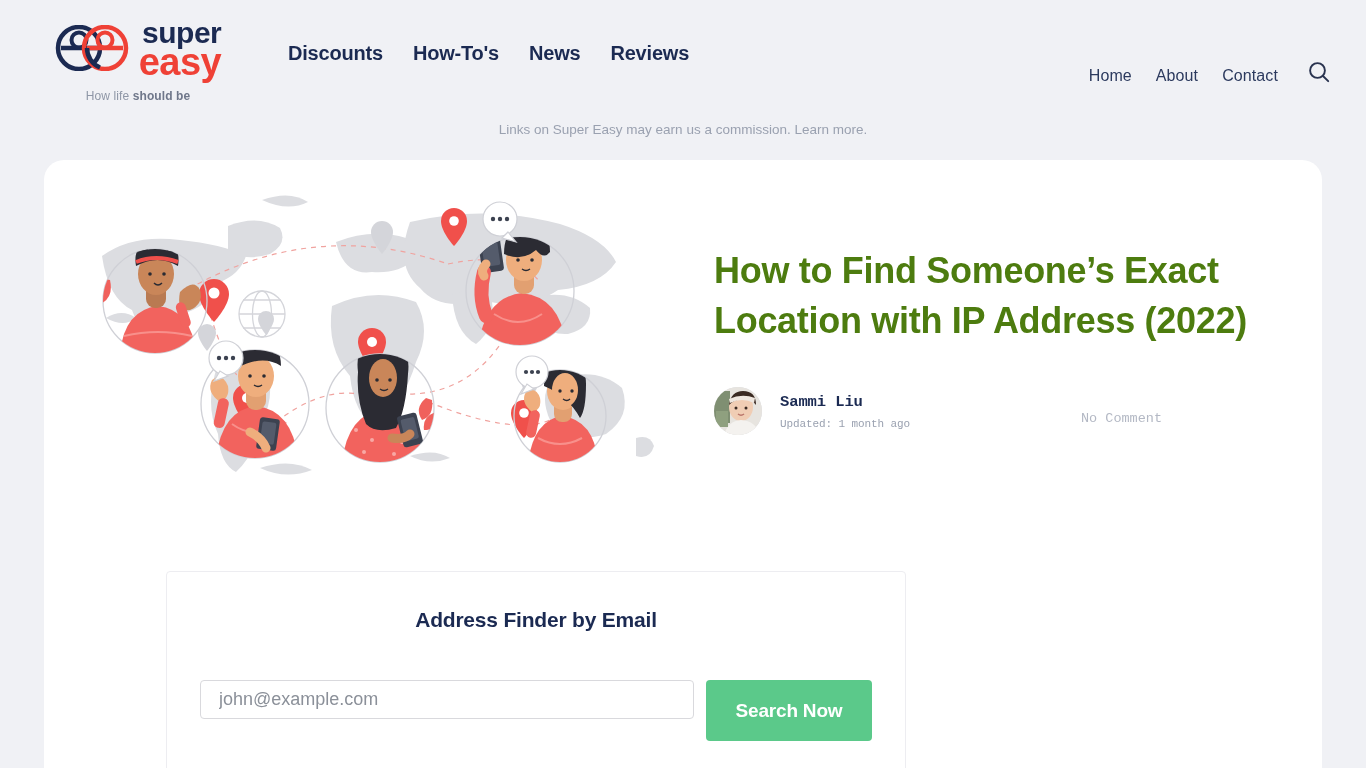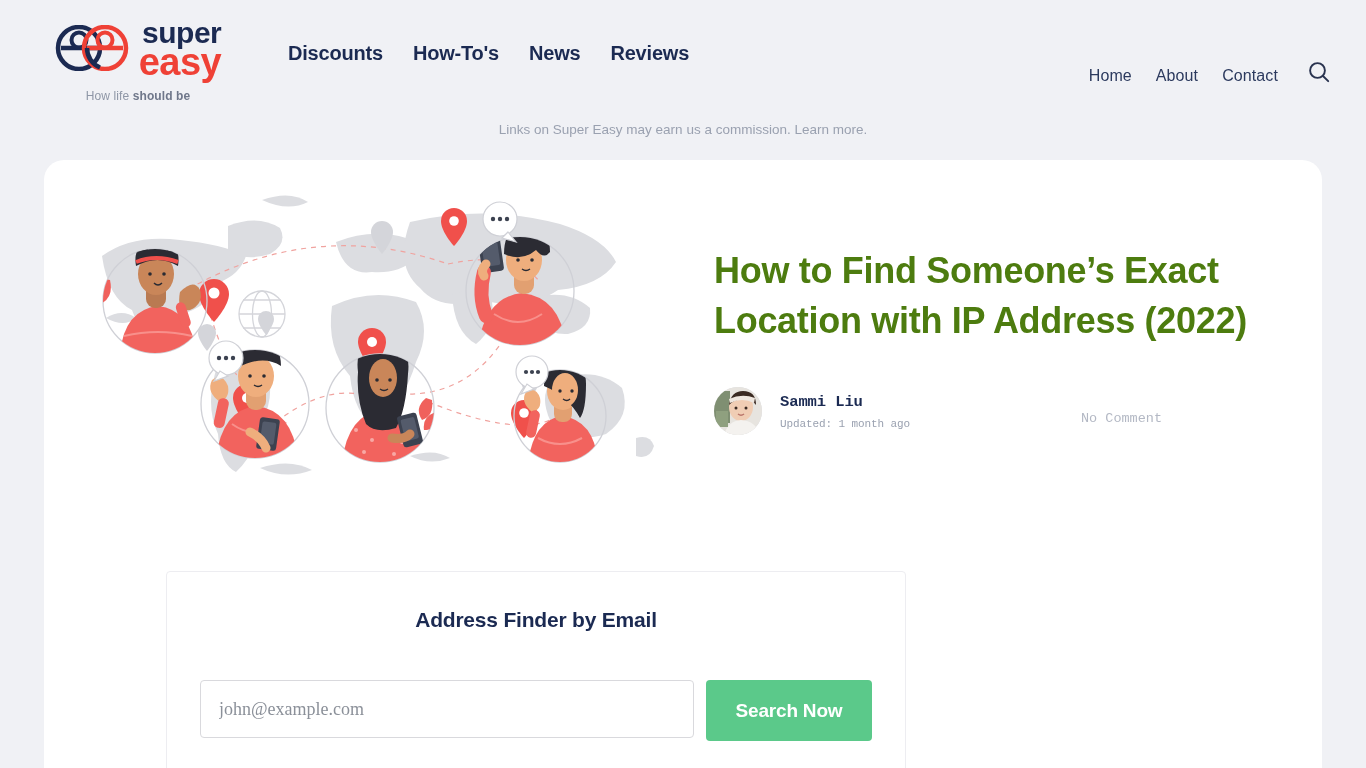--- a/index.html
+++ b/index.html
@@ -175,25 +175,25 @@
     letter-spacing: -0.2px;
   }
   .finder-form {
     margin-top: 48px;
     display: flex;
     gap: 12px;
     padding: 0 1px;
   }
   .email-input {
     flex: 1;
-    height: 58px;
+    height: 39px;
     border: 1px solid #d9d9dd;
     border-radius: 4px;
     padding: 0 18px;
-    font-family: Liberation Serif, serif;
+    font-family: Liberation Sans, sans-serif;
     font-size: 18px;
     color: #6c7280;
     outline: none;
     background: #fff;
   }
   .email-input::placeholder { color: #8b9099; }
   .search-now {
     width: 166px;
     height: 61px;
     border: 0;

